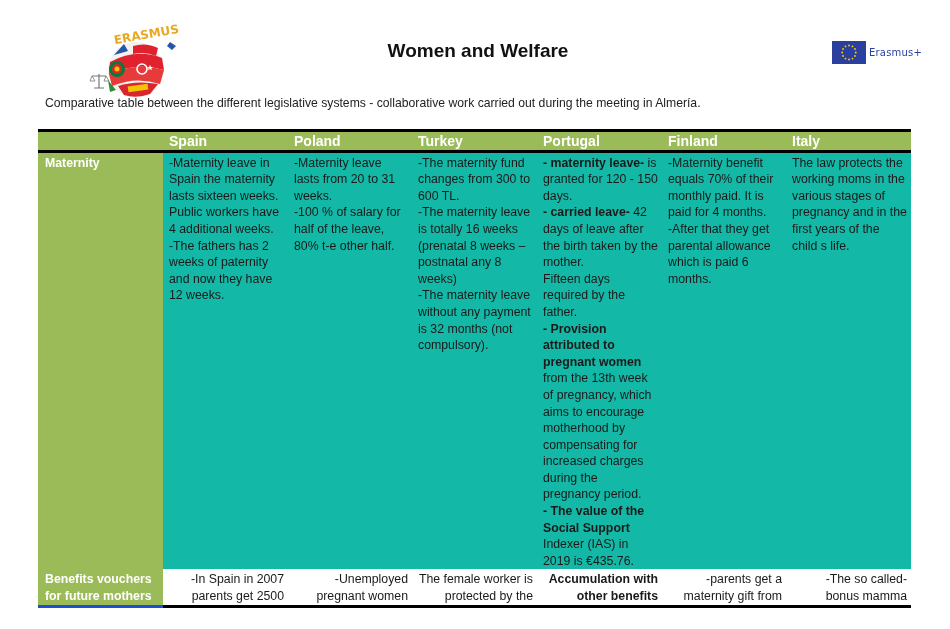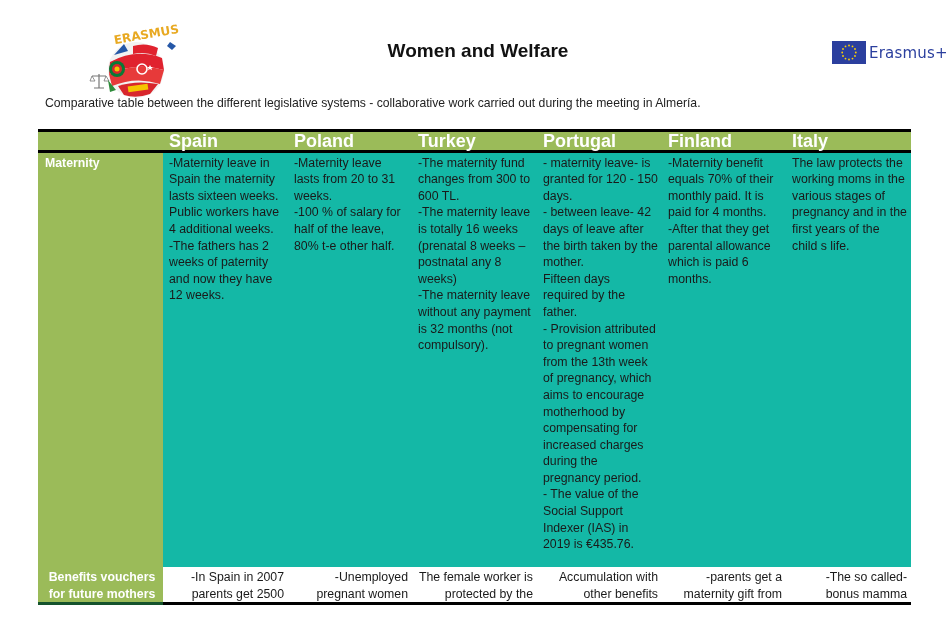--- a/index.html
+++ b/index.html
@@ -3,45 +3,45 @@
   <meta charset="utf-8">
   <style>
     * { box-sizing: border-box; margin: 0; padding: 0; }
     html, body { width: 950px; height: 629px; background: #ffffff; overflow: hidden; }
     body { position: relative; font-family: "Liberation Sans", "DejaVu Sans", sans-serif; color: #1a1a1a; }
 
     .logo-left { position: absolute; left: 88px; top: 18px; width: 100px; height: 80px; }
     .logo-right { position: absolute; left: 832px; top: 41px; display: flex; align-items: center; }
     .eu-flag { width: 34px; height: 23px; background: #2b3f9e; position: relative; }
     .eu-flag svg { position: absolute; left: 0; top: 0; }
-    .eu-text { font-size: 15px; color: #2b3f9e; margin-left: 3px; letter-spacing: 0.2px; font-family: "DejaVu Sans", sans-serif; }
+    .eu-text { font-size: 10px; color: #2b3f9e; margin-left: 3px; letter-spacing: 0.2px; font-family: "DejaVu Sans", sans-serif; }
 
     .title { position: absolute; left: 0; width: 956px; top: 40px; text-align: center; font-size: 19px; font-weight: bold; color: #111; }
     .subtitle { position: absolute; left: 45px; top: 96px; font-size: 12.2px; color: #222; white-space: nowrap; }
 
     table.cmp { position: absolute; left: 38px; top: 129px; width: 873px; border-collapse: collapse; table-layout: fixed; font-size: 12.3px; line-height: 16.6px; }
     table.cmp col.c0 { width: 125px; }
     table.cmp col.c1 { width: 125px; }
     table.cmp col.c2 { width: 124px; }
     table.cmp col.c3 { width: 125px; }
     table.cmp col.c4 { width: 125px; }
     table.cmp col.c5 { width: 124px; }
     table.cmp col.c6 { width: 125px; }
 
     table.cmp thead tr { background: #9bbb59; border-top: 3px solid #000; border-bottom: 3px solid #000; }
-    table.cmp thead th { text-align: left; font-weight: bold; color: #ffffff; padding: 1px 4px 0 6px; height: 19px; font-size: 18px; }
+    table.cmp thead th { text-align: left; font-weight: bold; color: #ffffff; padding: 1px 4px 0 6px; height: 19px; font-size: 14px; }
     table.cmp tbody td { vertical-align: top; padding: 2px 4px 0 6px; color: #1a1a1a; }
     table.cmp tbody td.rowhead { background: #9bbb59; color: #ffffff; font-weight: bold; padding-left: 7px; }
     table.cmp tbody tr.gray td.cell { background: #14b8a6; }
     table.cmp tbody tr.white td.cell { background: #ffffff; text-align: right; }
     table.cmp tbody tr.white { border-bottom: 3px solid #000; }
-    table.cmp tbody tr.white td.rowhead { border-bottom: 3px solid #14532d; text-align: center; }
+    table.cmp tbody tr.white td.rowhead { border-bottom: 3px solid #1d4ed8; }
     tr.gray { height: 416px; }
     tr.white { height: 34px; }
-    .b { font-weight: normal; }
+    .b { font-weight: bold; }
     .line { display: block; }
   </style>
 </head>
 <body>
 
 <div class="logo-left">
   <svg width="100" height="80" viewBox="0 0 100 80">
     <circle cx="48" cy="52" r="28" fill="#f2f2f2"></circle>
     <path d="M22 44 Q48 30 74 40 L76 52 Q48 44 21 56 Z" fill="#e0222e"></path>
     <path d="M21 56 Q48 44 76 52 L72 66 Q48 58 24 68 Z" fill="#e73a3a"></path>
@@ -121,21 +121,21 @@
         <span class="line">-Maternity leave lasts from 20 to 31 weeks.</span>
         <span class="line">-100 % of salary for half of the leave, 80% t-e other half.</span>
       </td>
       <td class="cell">
         <span class="line">-The maternity fund changes from 300 to 600 TL.</span>
         <span class="line">-The maternity leave is totally 16 weeks (prenatal 8 weeks – postnatal any 8 weeks)</span>
         <span class="line">-The maternity leave without any payment is 32 months (not compulsory).</span>
       </td>
       <td class="cell">
         <span class="line"><span class="b">- maternity leave-</span><span> is granted for 120 - 150 days.</span></span>
-        <span class="line"><span class="b">- between leave-</span><span> 42 days of leave after the birth taken by the mother.</span></span>
+        <span class="line"><span class="b">- carried leave-</span><span> 42 days of leave after the birth taken by the mother.</span></span>
         <span class="line">Fifteen days required by the father.</span>
         <span class="line"><span class="b">- Provision attributed to pregnant women</span><span> from the 13th week of pregnancy, which aims to encourage motherhood by compensating for increased charges during the pregnancy period.</span></span>
         <span class="line"><span class="b">- The value of the Social Support</span><span> Indexer (IAS) in 2019 is €435.76.</span></span>
       </td>
       <td class="cell">
         <span class="line">-Maternity benefit equals 70% of their monthly paid. It is paid for 4 months.</span>
         <span class="line">-After that they get parental allowance which is paid  6 months.</span>
       </td>
       <td class="cell">
         <span class="line">The law protects the working moms in the various stages of pregnancy and in the first years of the child s life.</span>

